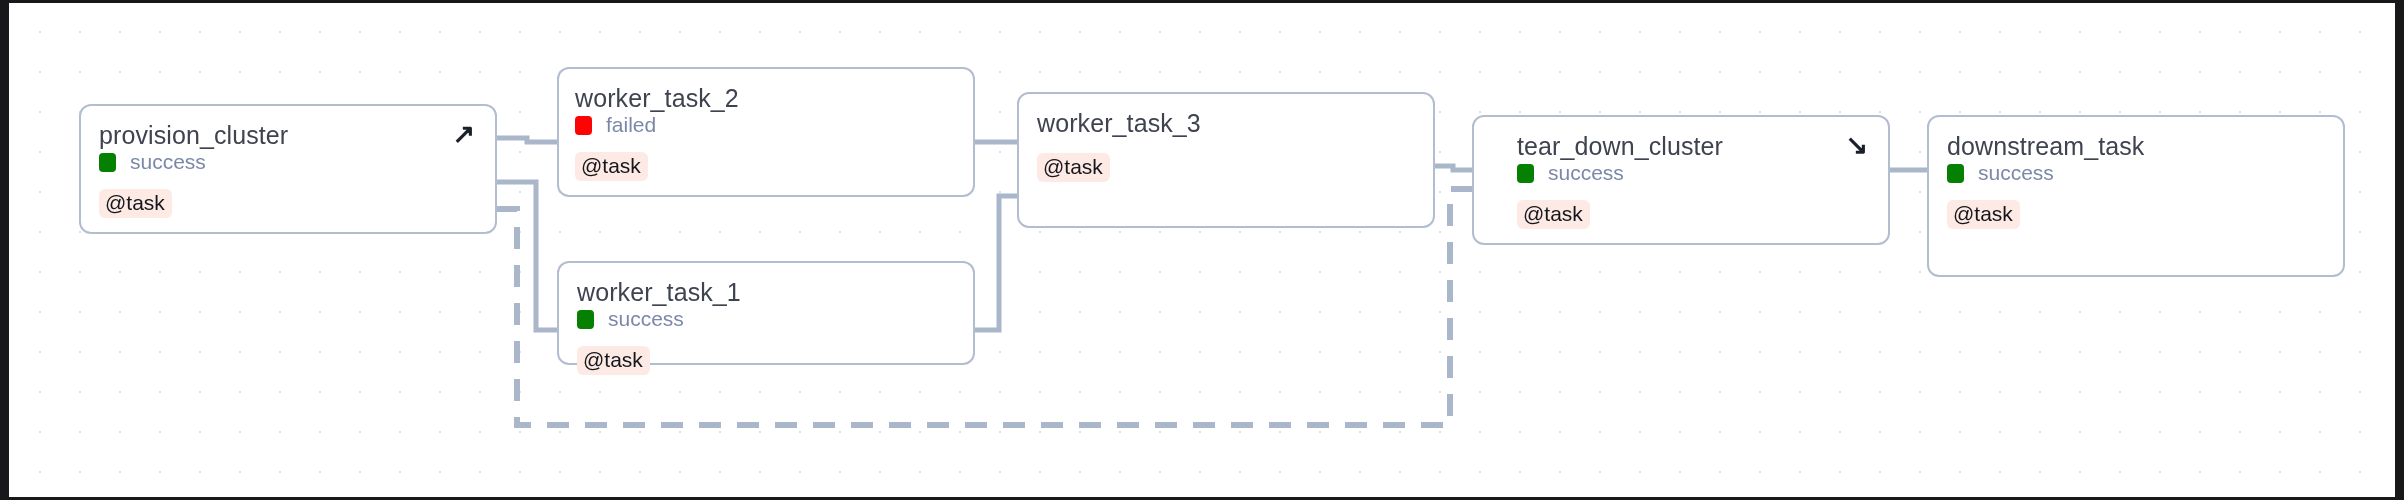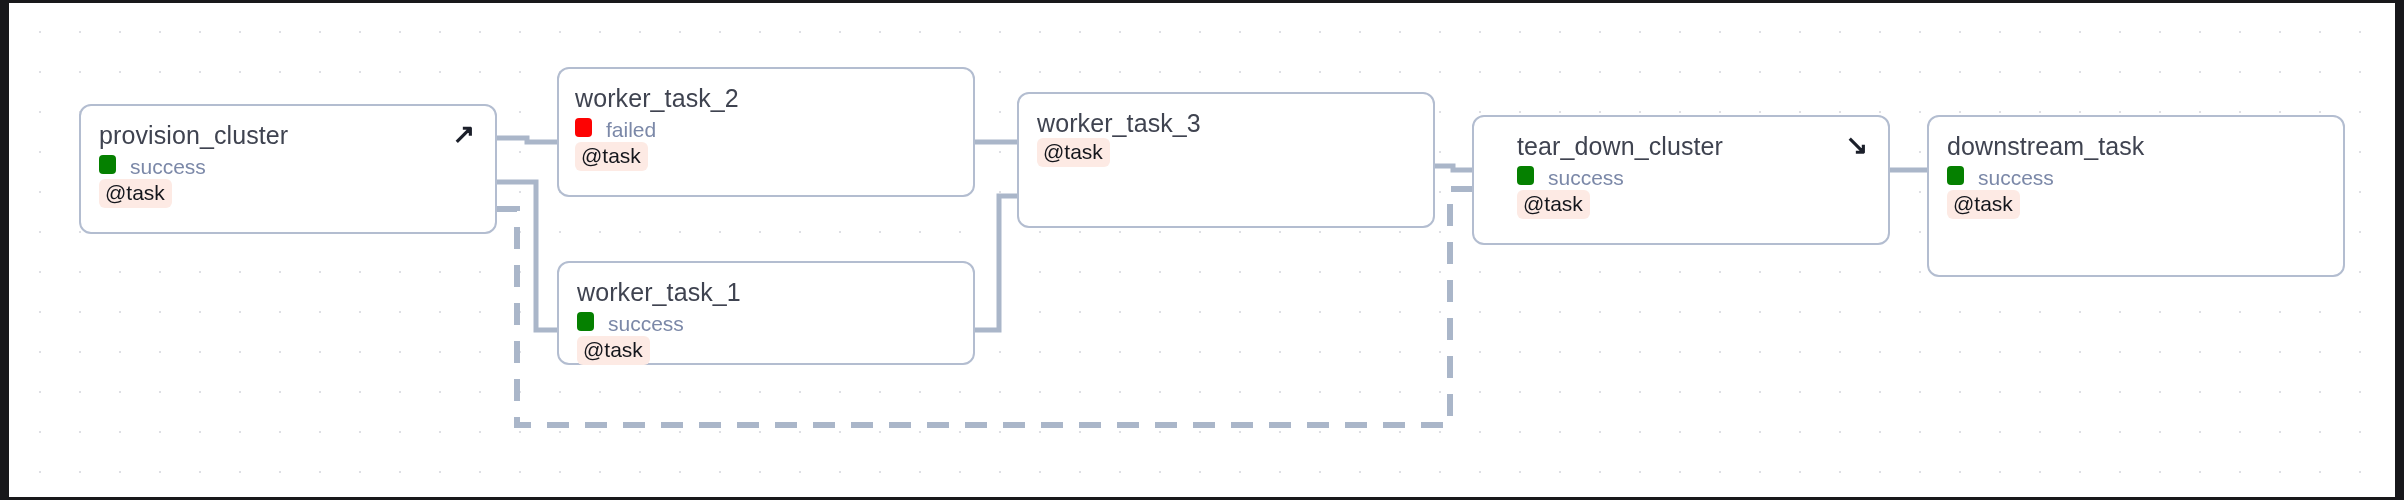--- a/index.html
+++ b/index.html
@@ -78,38 +78,37 @@
   .node-arrow {
     font-size: 27px;
     line-height: 28px;
     color: #1b1f2a;
     font-weight: bold;
     margin-left: 18px;
     flex: 0 0 auto;
   }
   .node-status-row {
     display: flex;
-    align-items: flex-start;
-    margin-top: 5px;
+    align-items: center;
   }
   .status-swatch {
     width: 17px;
     height: 19px;
     border-radius: 4px;
     flex: 0 0 auto;
   }
   .status-text {
     font-size: 21px;
     line-height: 24px;
     color: #7b88a8;
     margin-left: 14px;
     white-space: nowrap;
   }
   .node-tag-row {
-    margin-top: 0;
+    margin-top: 15px;
   }
   .node-tag {
     display: inline-block;
     font-size: 21px;
     line-height: 24px;
     color: #14161c;
     background: #fdeae4;
     border-radius: 6px;
     padding: 2px 7px 3px 6px;
   }

